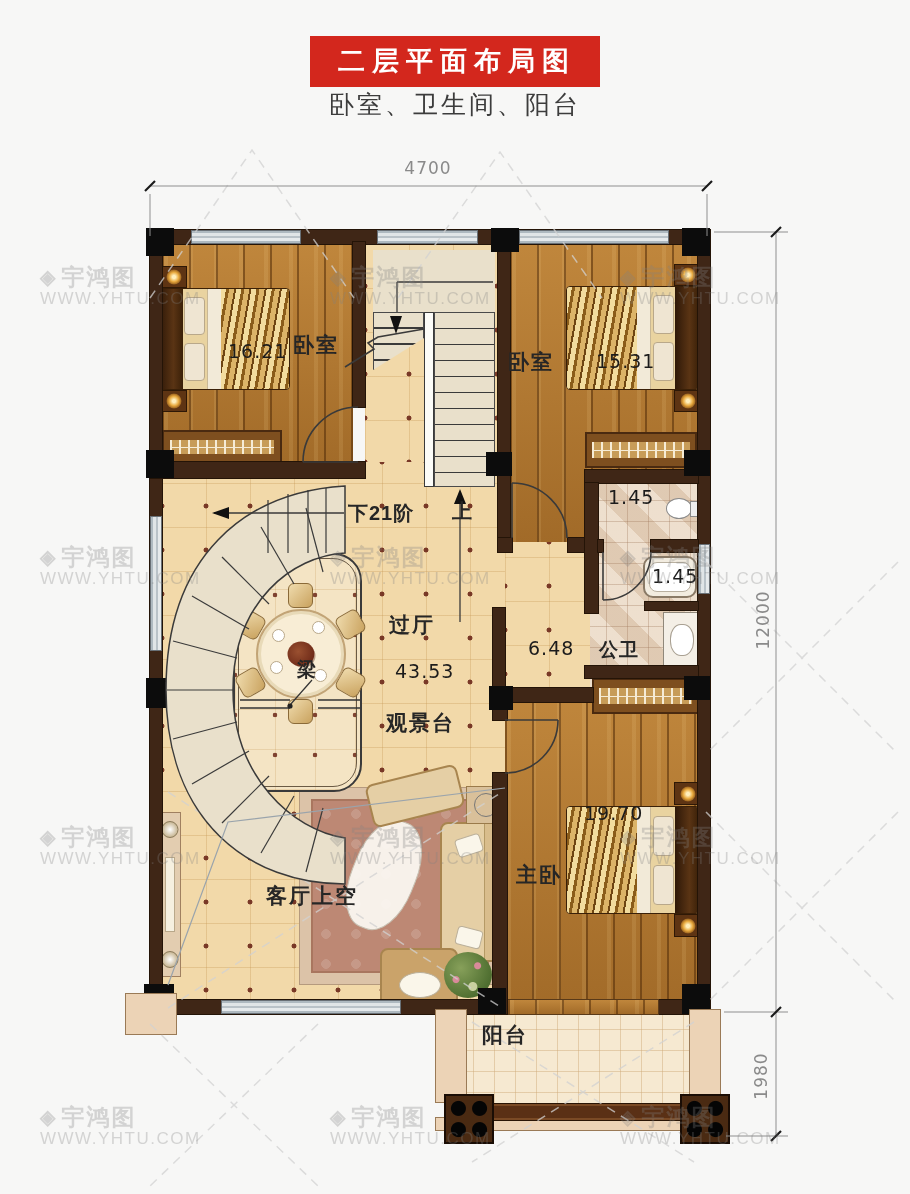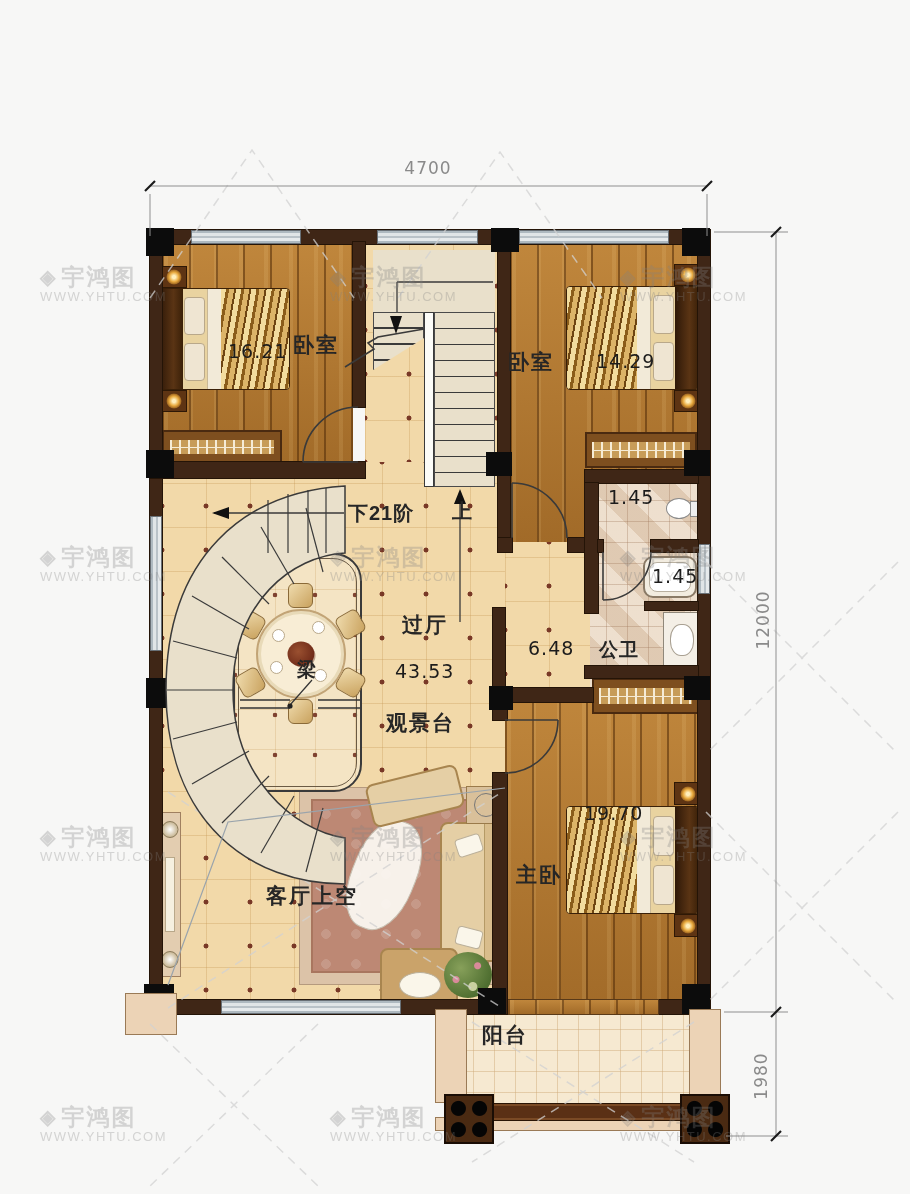--- a/index.html
+++ b/index.html
@@ -101,28 +101,30 @@
   .lbl{position:absolute;color:#262626;white-space:nowrap;}
   .room{font-size:21px;font-weight:600;letter-spacing:2px;}
   .area{font-size:19px;font-weight:400;color:#1c1c1c;letter-spacing:1px;font-family:"DejaVu Sans",sans-serif;}
   .small-room{font-size:19px;font-weight:600;letter-spacing:1px;}
   .dim{position:absolute;color:#8a8a8a;font-size:17px;font-family:"DejaVu Sans",sans-serif;letter-spacing:1px;}
   .dim.v{transform:rotate(-90deg);}
   
   .wm{position:absolute;width:160px;color:rgba(128,128,128,.30);line-height:1.05;pointer-events:none;}
   .wm .top{display:flex;align-items:center;gap:4px;font-size:23px;font-weight:bold;letter-spacing:2px;}
   .wm .icon{font-size:20px;}
-  .wm .url{font-size:13px;letter-spacing:1.5px;margin-top:1px;}
+  .wm .url{font-size:17px;letter-spacing:1.5px;margin-top:1px;}
   svg.overlay{position:absolute;left:0;top:0;pointer-events:none;}
 </style>
 </head>
 <body>
 
 <div class="page">
 
+  <div class="banner">二层平面布局图</div>
+  <div class="subtitle">卧室、卫生间、阳台</div>
 
   <div class="wood" style="left:162px;top:242px;width:191px;height:226px;"></div>
   <div class="tile" style="left:365px;top:242px;width:133px;height:311px;"></div>
   <div class="wood" style="left:510px;top:242px;width:188px;height:300px;"></div>
   <div class="bathtile" style="left:585px;top:470px;width:113px;height:220px;"></div>
   <div class="tile" style="left:162px;top:462px;width:343px;height:550px;"></div>
   <div class="tile" style="left:505px;top:542px;width:85px;height:148px;"></div>
   <div class="wood" style="left:505px;top:690px;width:193px;height:322px;"></div>
   <div class="balctile" style="left:452px;top:1012px;width:243px;height:102px;"></div>
 
@@ -348,24 +350,24 @@
     </g>
   </svg>
 
   <div class="dim" style="left:328px;top:158px;width:200px;text-align:center;">4700</div>
   <div class="dim v" style="left:723px;top:610px;width:80px;text-align:center;">12000</div>
   <div class="dim v" style="left:731px;top:1066px;width:60px;text-align:center;">1980</div>
 
   <div class="lbl room" style="left:293px;top:331px;">卧室</div>
   <div class="lbl area" style="left:228px;top:340px;">16.21</div>
   <div class="lbl room" style="left:508px;top:348px;">卧室</div>
-  <div class="lbl area" style="left:596px;top:350px;">14.29</div>
+  <div class="lbl area" style="left:596px;top:350px;">15.31</div>
   <div class="lbl small-room" style="left:348px;top:500px;font-size:20px;">下21阶</div>
   <div class="lbl small-room" style="left:452px;top:498px;font-size:20px;">上</div>
-  <div class="lbl room" style="left:402px;top:611px;">过厅</div>
+  <div class="lbl room" style="left:389px;top:611px;">过厅</div>
   <div class="lbl area" style="left:395px;top:660px;">43.53</div>
   <div class="lbl room" style="left:386px;top:709px;">观景台</div>
   <div class="lbl small-room" style="left:297px;top:657px;">梁</div>
   <div class="lbl area" style="left:528px;top:637px;">6.48</div>
   <div class="lbl area" style="left:608px;top:486px;">1.45</div>
   <div class="lbl area" style="left:652px;top:565px;">1.45</div>
   <div class="lbl small-room" style="left:599px;top:637px;">公卫</div>
   <div class="lbl room" style="left:516px;top:861px;">主卧</div>
   <div class="lbl area" style="left:584px;top:802px;">19.70</div>
   <div class="lbl room" style="left:266px;top:882px;">客厅上空</div>

